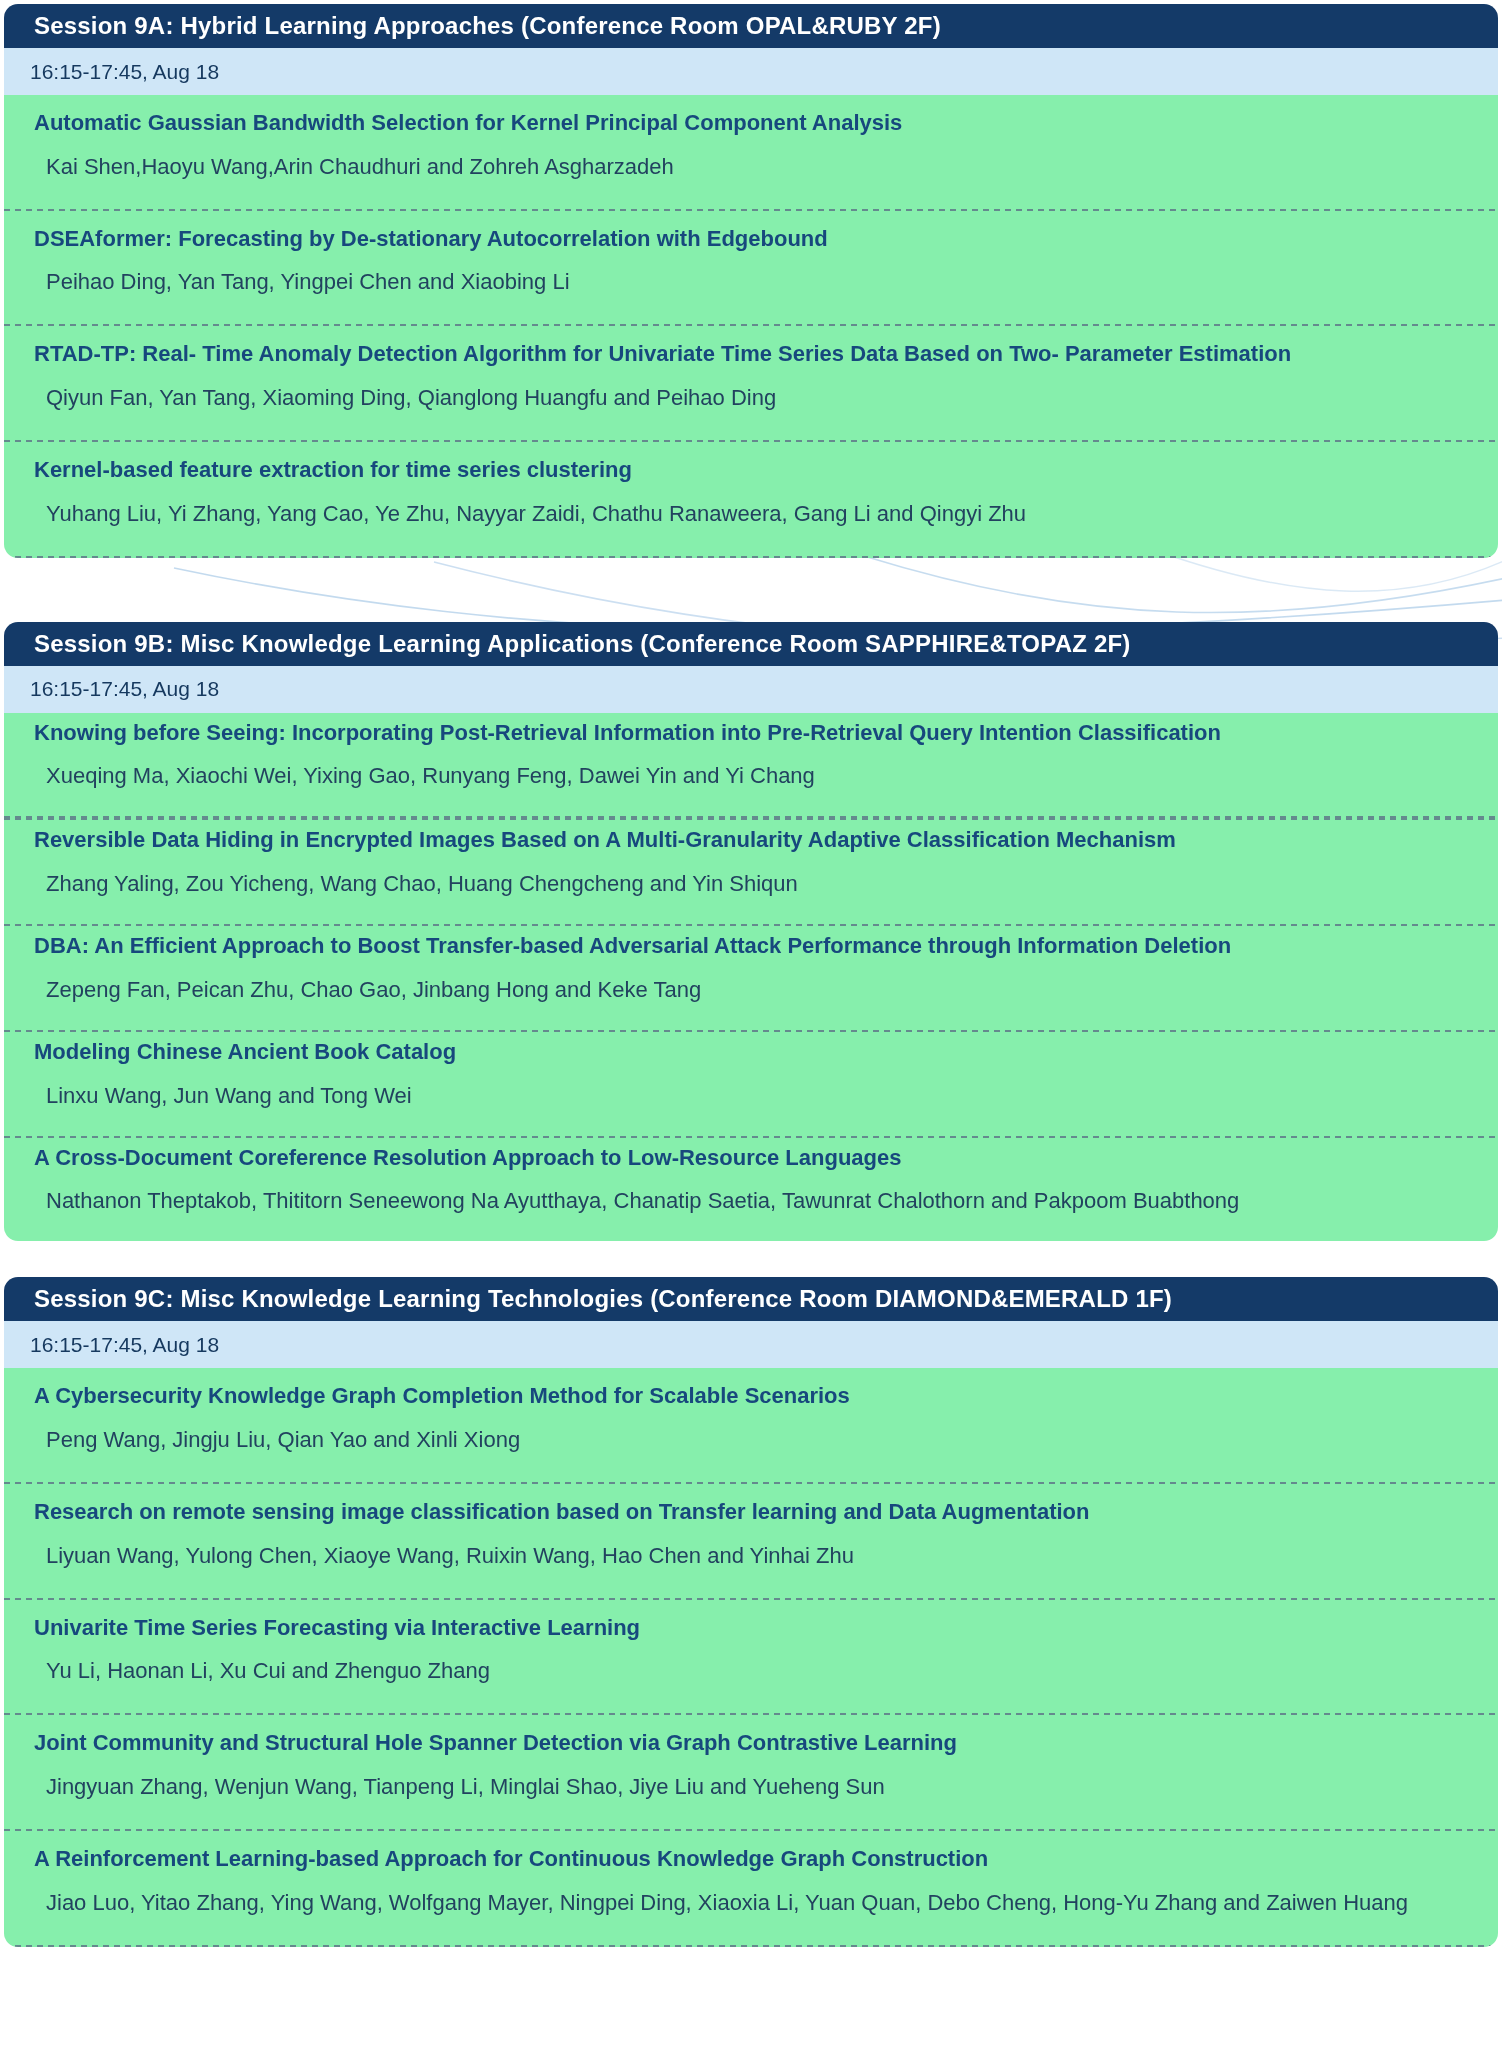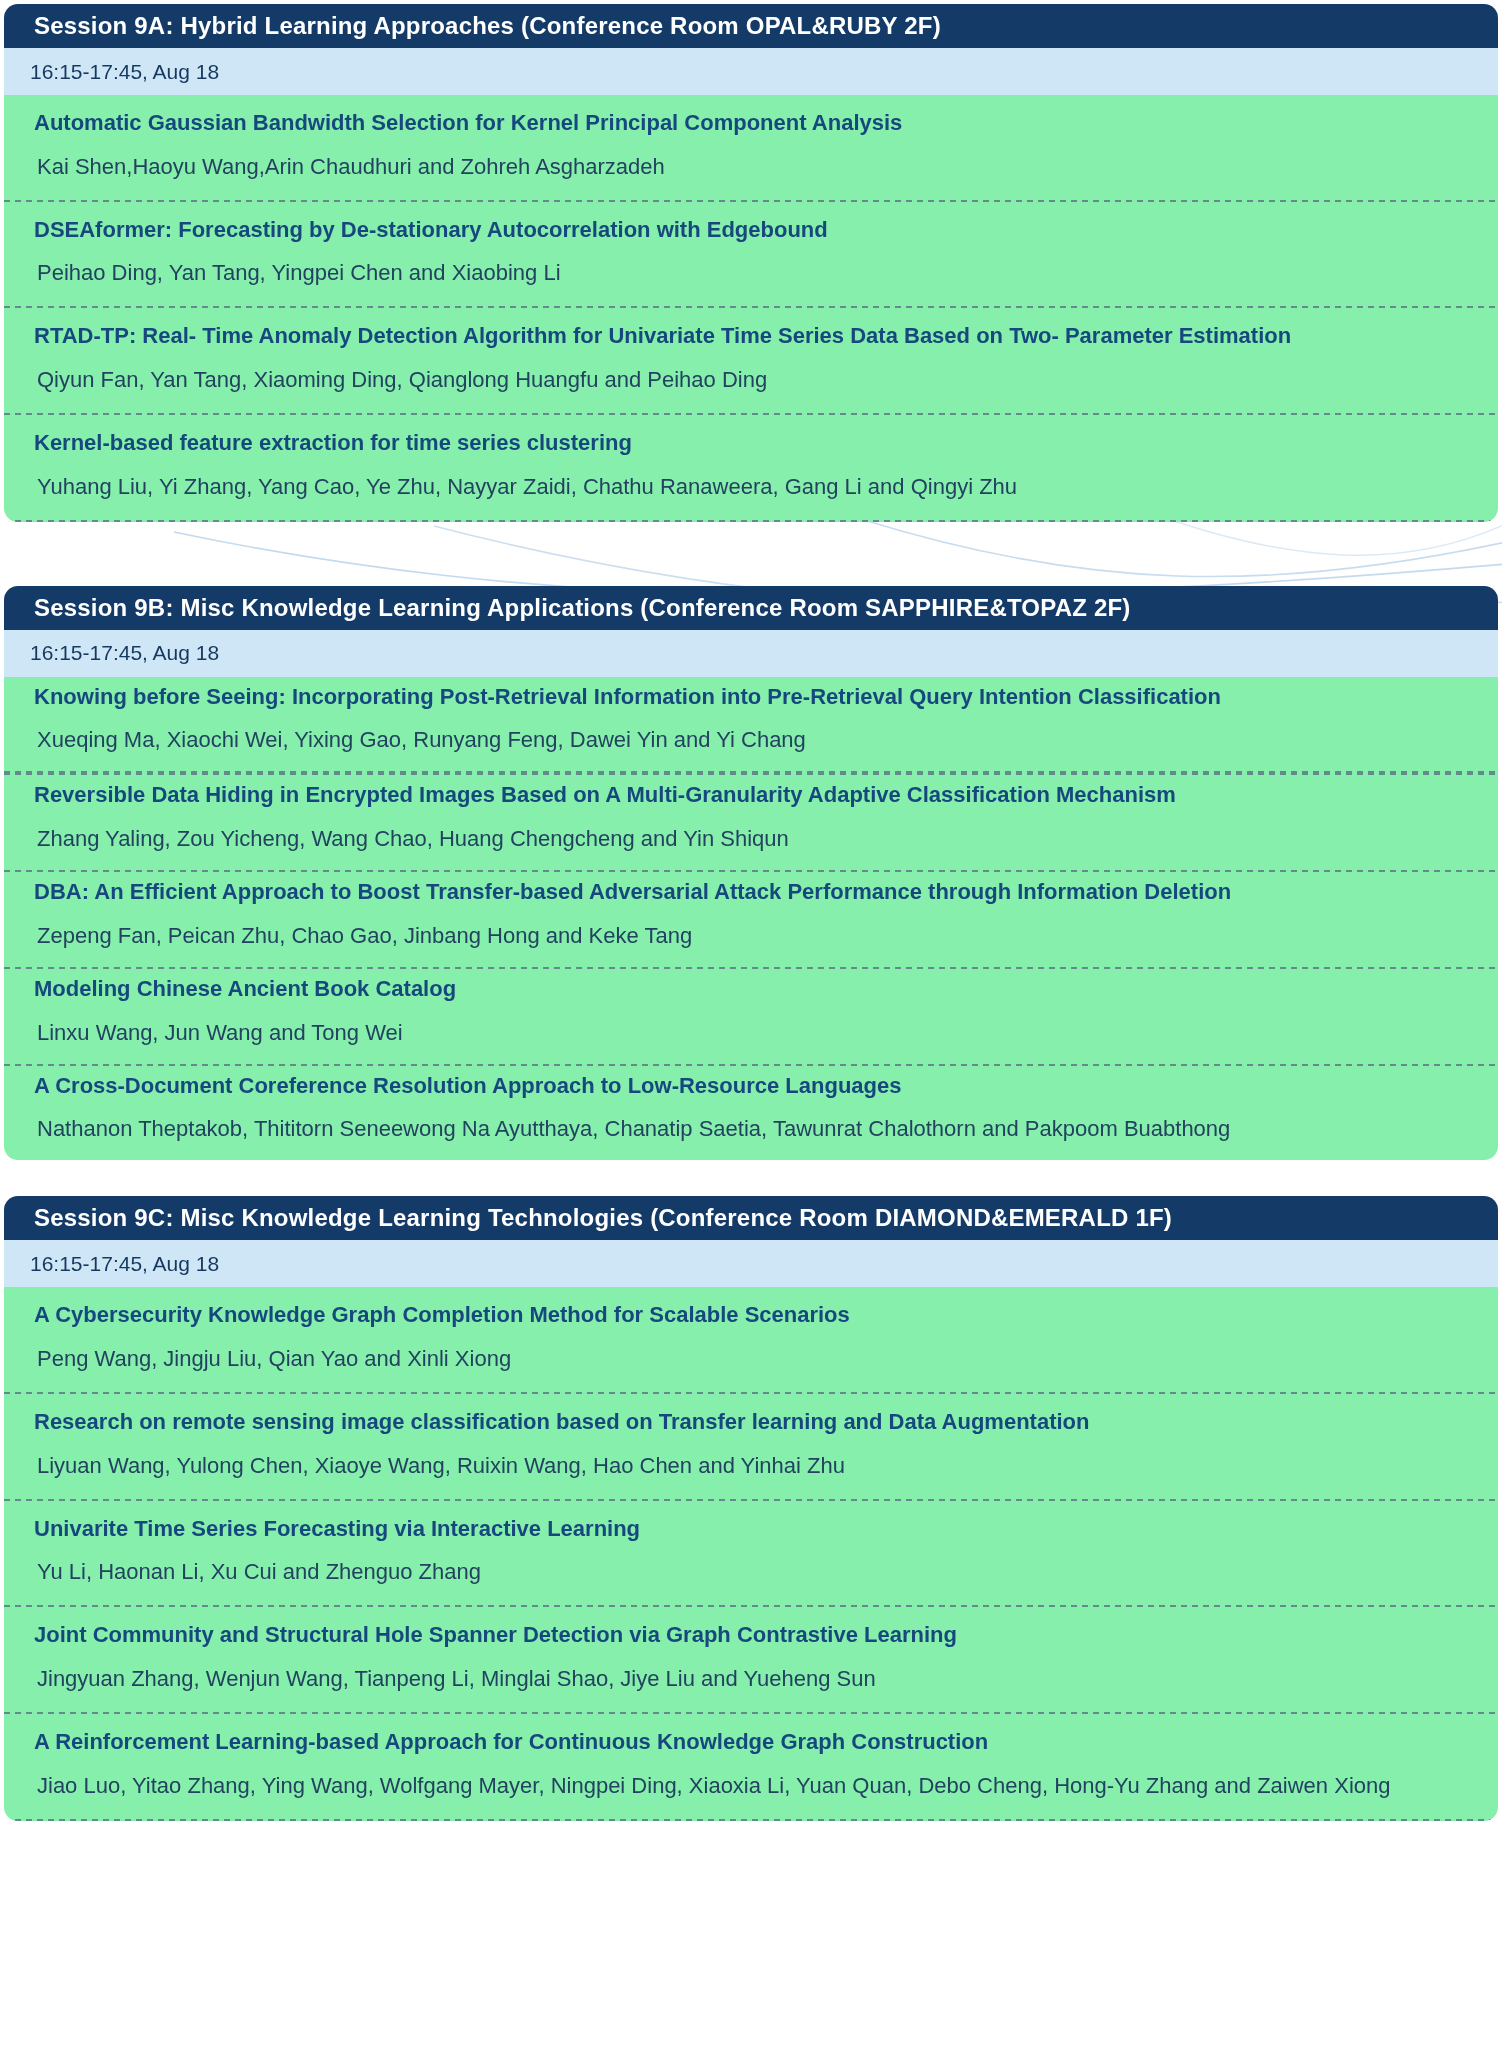--- a/index.html
+++ b/index.html
@@ -57,21 +57,21 @@
     color: #17487d;
     font-weight: 700;
     font-size: 22px;
     line-height: 1.35;
     margin: 0 0 12px 0;
   }
   .paper-authors {
     color: #22425f;
     font-size: 22px;
     line-height: 1.5;
-    margin: 3px;
+    margin: 12px;
     text-align: justify;
     max-width: 1395px;
   }
   .compact .paper { padding: 5px 30px 12px 30px; }
 
   .sep {
     height: 2px;
     background: repeating-linear-gradient(90deg, #5c7086 0 6px, transparent 6px 11px);
     opacity: 0.8;
   }
@@ -184,19 +184,19 @@
     <p class="paper-authors">Yu Li, Haonan Li, Xu Cui and Zhenguo Zhang</p>
   </div>
 <div class="sep"></div>
   <div class="paper">
     <p class="paper-title">Joint Community and Structural Hole Spanner Detection via Graph Contrastive Learning</p>
     <p class="paper-authors">Jingyuan Zhang, Wenjun Wang, Tianpeng Li, Minglai Shao, Jiye Liu and Yueheng Sun</p>
   </div>
 <div class="sep"></div>
   <div class="paper">
     <p class="paper-title">A Reinforcement Learning-based Approach for Continuous Knowledge Graph Construction</p>
-    <p class="paper-authors">Jiao Luo, Yitao Zhang, Ying Wang, Wolfgang Mayer, Ningpei Ding, Xiaoxia Li, Yuan Quan, Debo Cheng, Hong-Yu Zhang and Zaiwen Xiong</p>
+    <p class="paper-authors">Jiao Luo, Yitao Zhang, Ying Wang, Wolfgang Mayer, Ningpei Ding, Xiaoxia Li, Yuan Quan, Debo Cheng, Hong-Yu Zhang and Zaiwen Huang</p>
   </div>
 <div class="sep"></div>
         </div>
   </section>
 </div>
 </div>
 
 </body></html>

